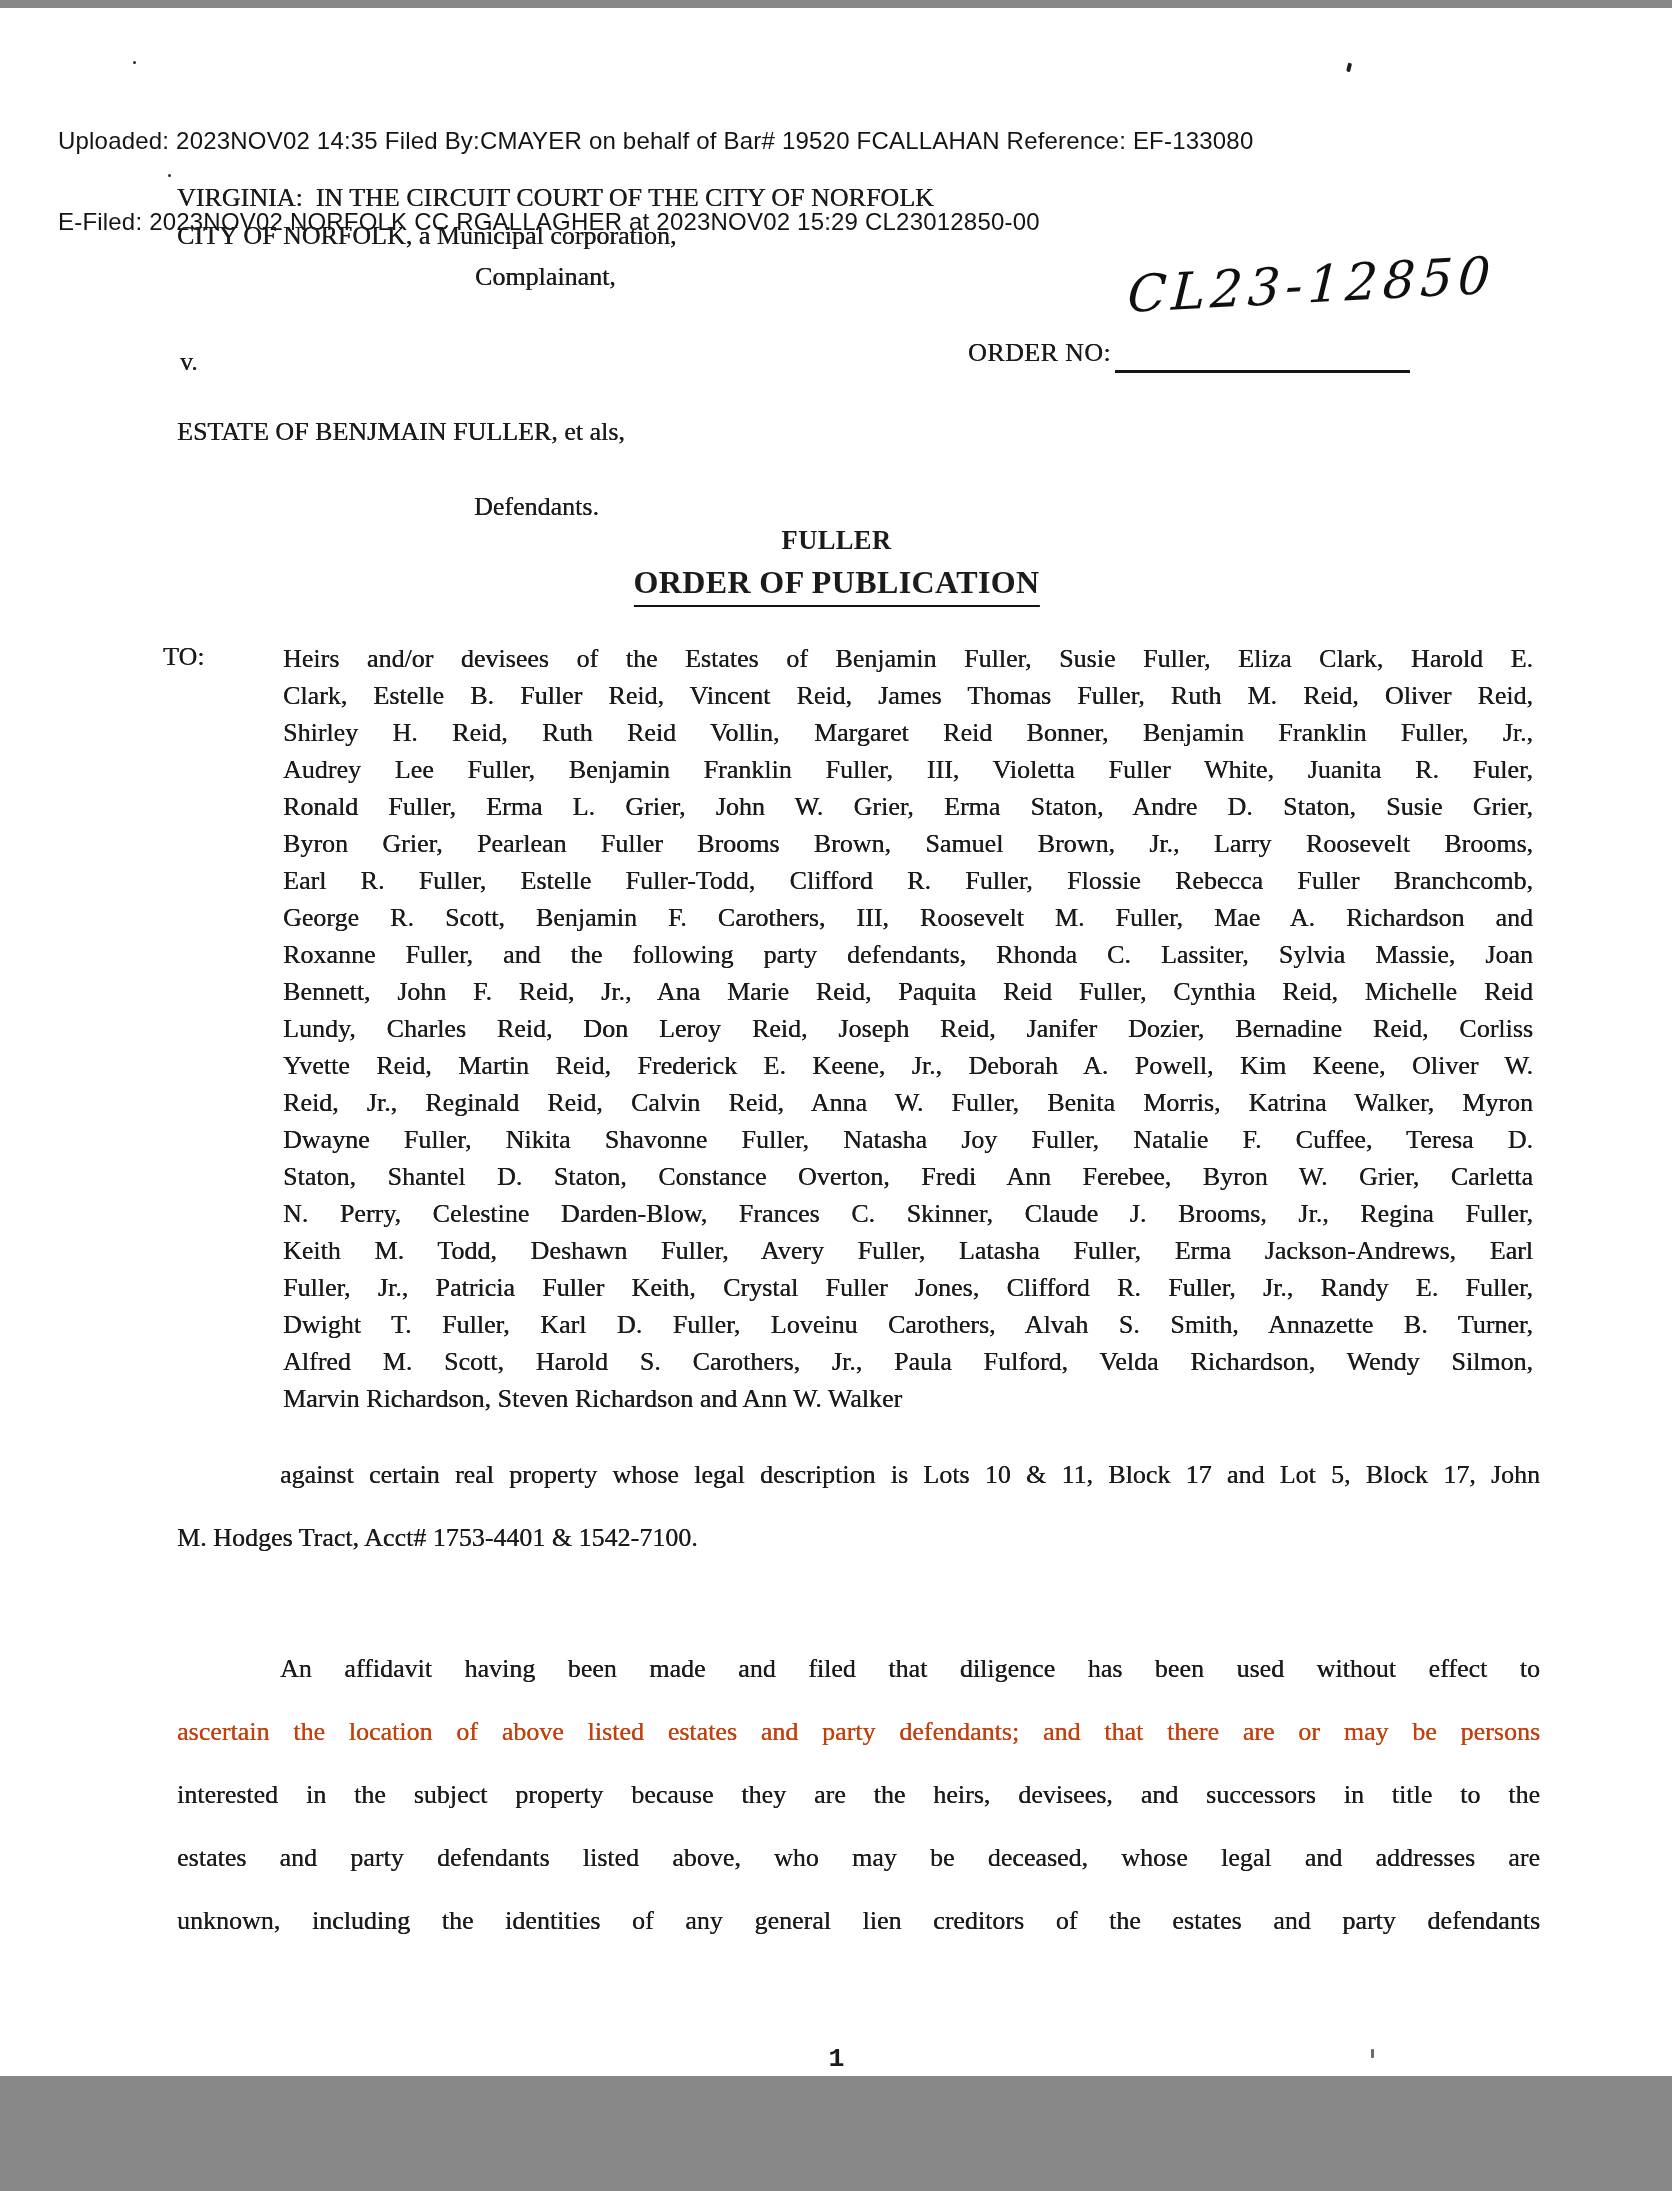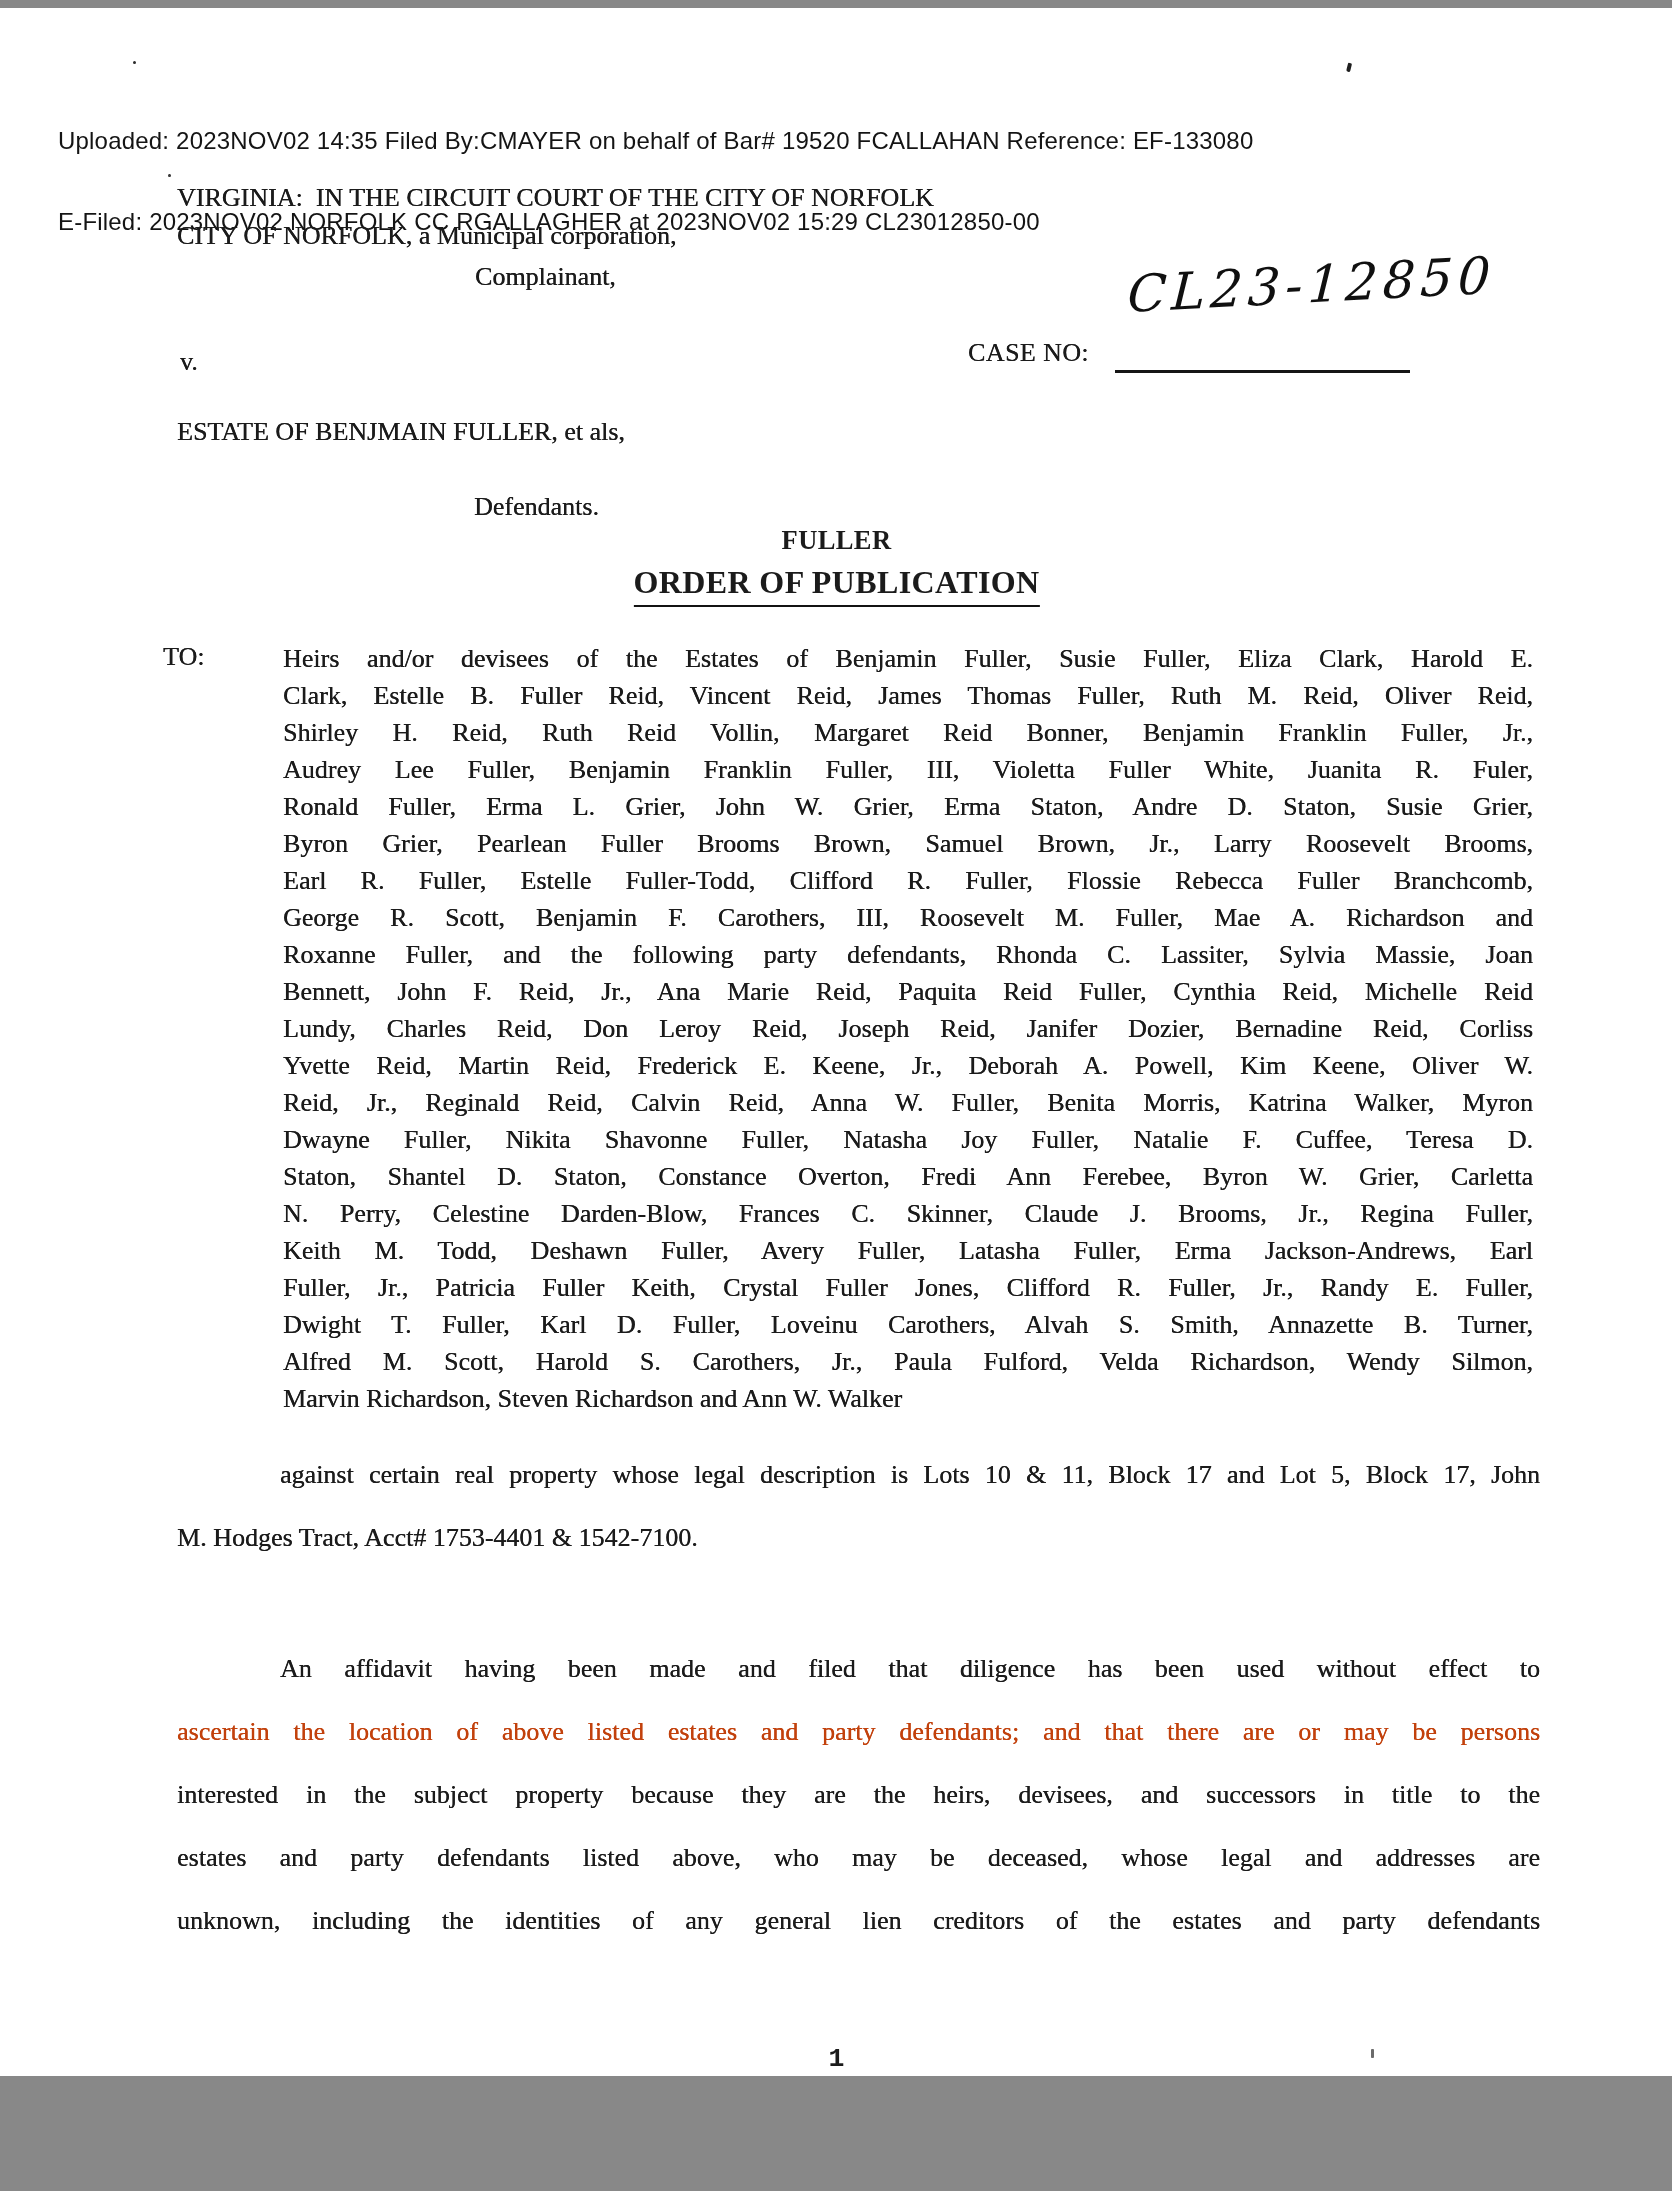--- a/index.html
+++ b/index.html
@@ -96,21 +96,21 @@
   <div class="abs fax-header">
     <div>Uploaded: 2023NOV02 14:35 Filed By:CMAYER on behalf of Bar# 19520 FCALLAHAN Reference: EF-133080</div>
     <div>E-Filed: 2023NOV02 NORFOLK CC RGALLAGHER at 2023NOV02 15:29 CL23012850-00</div>
   </div>
 
   <div class="abs cap-line serif-thick court-line">VIRGINIA:  IN THE CIRCUIT COURT OF THE CITY OF NORFOLK</div>
   <div class="abs cap-line serif-thick plaintiff-line">CITY OF NORFOLK, a Municipal corporation,</div>
   <div class="abs cap-line serif-thick plaintiff-role">Complainant,</div>
   <div class="abs cap-line serif-thick versus">v.</div>
 
-  <div class="abs caseno-label serif-thick">CASE NO:</div>
+  <div class="abs caseno-label serif-thick">ORDER NO:</div>
   <div class="abs caseno-hand">CL23-12850</div>
   <div class="abs caseno-underline"></div>
 
   <div class="abs cap-line serif-thick defendant-line">ESTATE OF BENJMAIN FULLER, et als,</div>
   <div class="abs cap-line serif-thick defendant-role">Defendants.</div>
 
   <div class="abs title-1">FULLER</div>
   <div class="abs title-2">ORDER OF PUBLICATION</div>
 
   <div class="abs to-label serif-thick">TO:</div>

